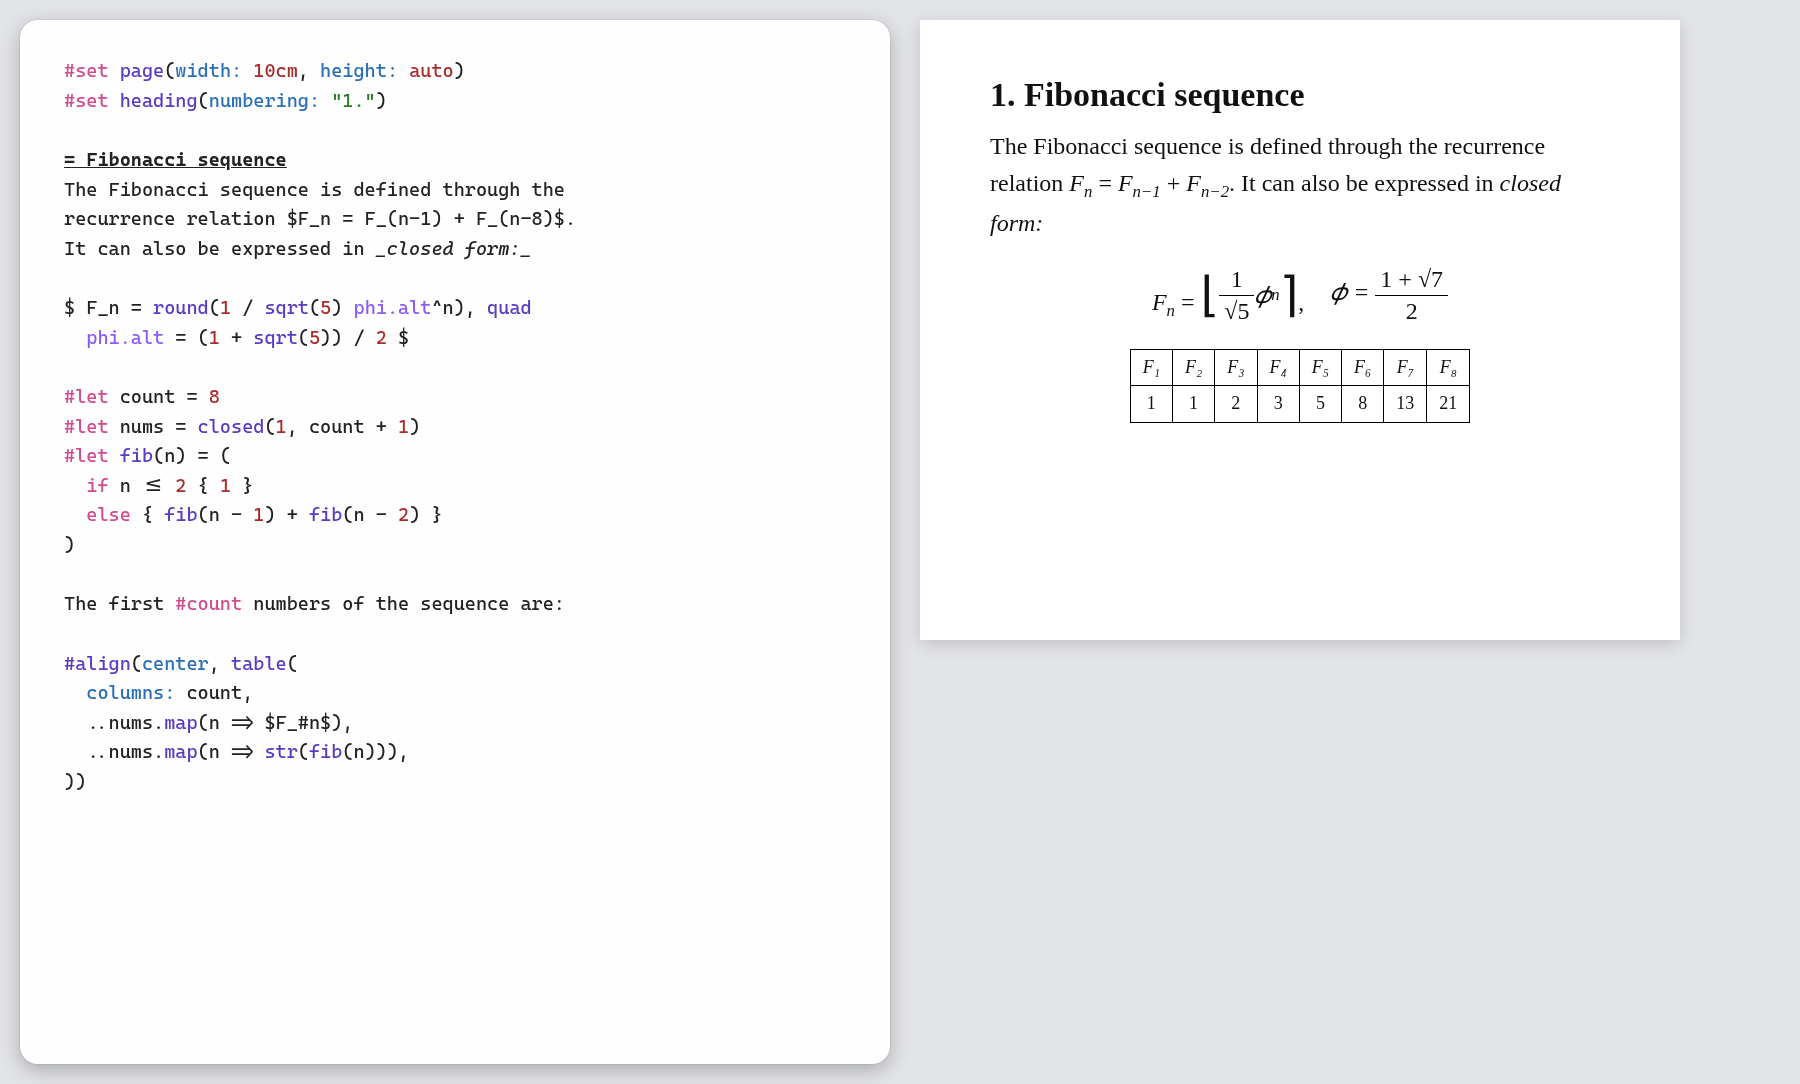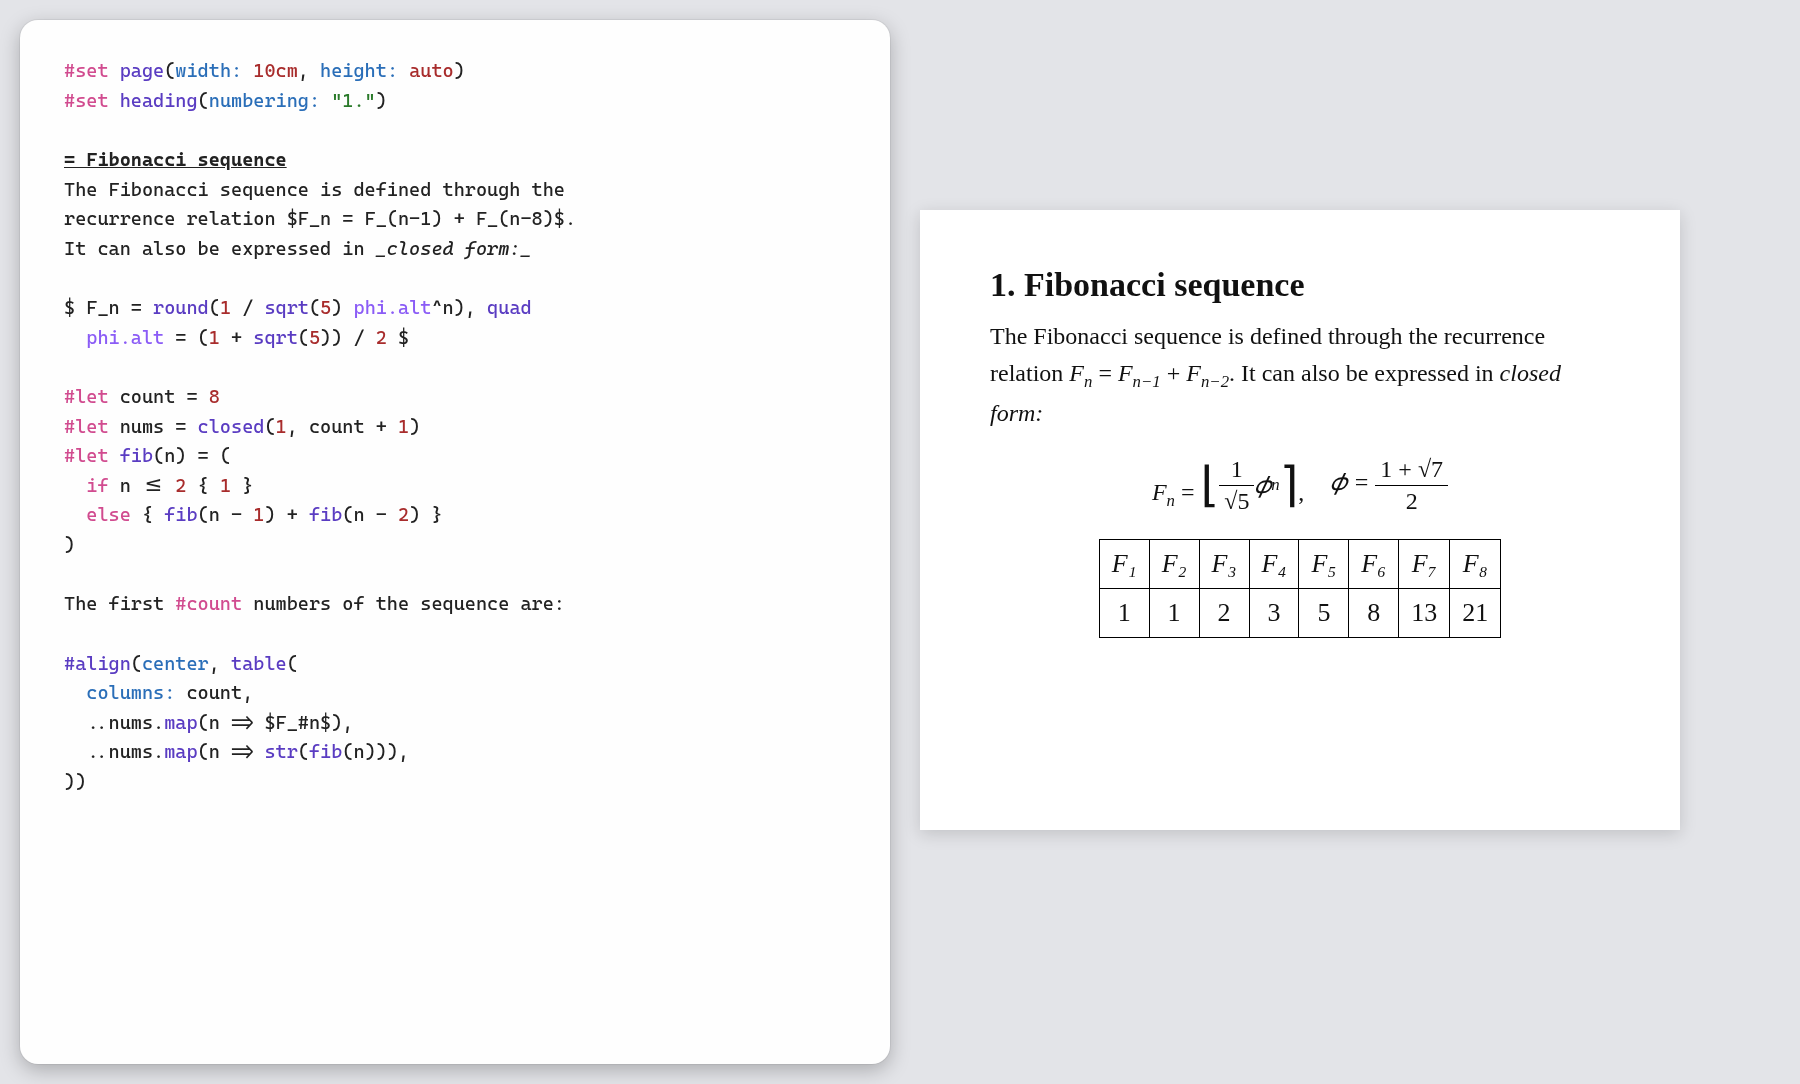--- a/index.html
+++ b/index.html
@@ -35,21 +35,20 @@
   .tok-head { font-weight: 700; text-decoration: underline; }
   .tok-em   { font-style: italic; }
   .tok-mvar { color: #8b5cf6; }   
   .tok-str  { color: #2a7a2a; }
 
   
   .preview-panel {
     background: #fff;
     box-shadow: 0 4px 16px rgba(0,0,0,0.15);
     width: 760px;
-    margin-top: 190px;
     height: 620px;
     padding: 56px 70px;
     font-family: Georgia, "Times New Roman", serif;
     color: #111;
   }
   .preview-panel h1 {
     font-size: 34px;
     font-weight: 700;
     margin: 0 0 14px 0;
   }
@@ -90,21 +89,21 @@
     font-style: normal;
     line-height: 0.85;
     font-family: Georgia, serif;
   }
   .sup { font-size: 0.7em; vertical-align: super; font-style: italic; }
   .sub { font-size: 0.7em; vertical-align: sub; font-style: italic; }
 
   table.fib {
     border-collapse: collapse;
     margin: 14px auto 0;
-    font-size: 26px;
+    font-size: 18px;
   }
   table.fib td {
     border: 1.5px solid #000;
     padding: 4px 12px;
     text-align: center;
     font-family: Georgia, serif;
   }
   table.fib tr:first-child td { font-style: italic; }
 </style>
 </head>

